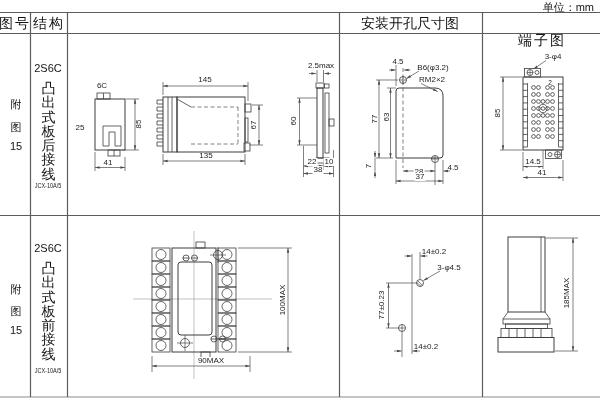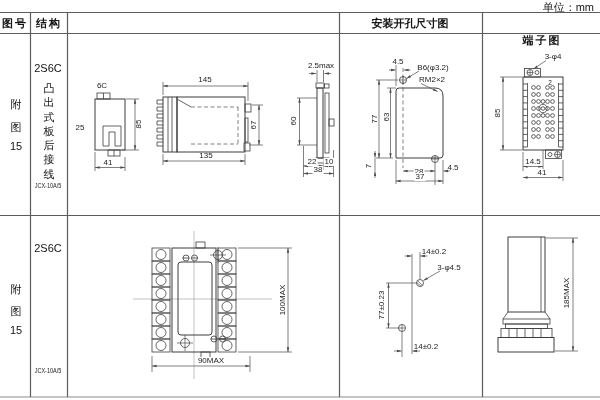--- a/index.html
+++ b/index.html
@@ -2,27 +2,27 @@
 <html><head>
 <meta charset="utf-8">
 <style>
   html,body{margin:0;padding:0;background:#fff;}
   #app{position:relative;width:600px;height:400px;background:#ffffff;overflow:hidden;
        font-family:"Liberation Sans","DejaVu Sans",sans-serif;color:#1e1e1e;}
   .lbl{position:absolute;transform:translate(-50%,-50%);font-size:8px;line-height:1;
        white-space:nowrap;color:#1c1c1c;}
   .lbl.rot{transform:translate(-50%,-50%) rotate(-90deg);}
   .lbl.bg{background:#fff;padding:0 1px;}
-  .hdr{font-size:11px;color:#141414;font-weight:bold;}
+  .hdr{font-size:14px;color:#141414;}
   .ls2{letter-spacing:2px;}
   .ls7{letter-spacing:7px;}
   .cjk{font-size:11px;color:#141414;}
   .small{font-size:6.5px;}
   .sub{font-size:6.5px;transform:translate(-50%,-50%) scaleX(.85);}
-  .vblock{position:absolute;width:13px;font-size:11px;line-height:14.3px;text-align:right;
+  .vblock{position:absolute;width:13px;font-size:14px;line-height:14.3px;text-align:center;
           word-break:break-all;color:#141414;transform:translateX(-50%);}
   .unit{position:absolute;top:0;right:6px;font-size:11px;color:#141414;}
   svg{position:absolute;left:0;top:0;}
   .grid{stroke:#5c5c5c;stroke-width:1.2;}
   .gridl{stroke:#8a8a8a;stroke-width:1;}
   .ol{fill:none;stroke:#3d3d3d;stroke-width:1;}
   .ol2{fill:none;stroke:#3d3d3d;stroke-width:.8;}
   .dim{fill:none;stroke:#4a4a4a;stroke-width:.7;}
   .dsh{fill:none;stroke:#4a4a4a;stroke-width:.7;stroke-dasharray:4 2.5;}
   .cl{stroke:#999;stroke-width:.6;}
@@ -301,20 +301,21 @@
   <span class="lbl" style="left:553px;top:57px">3-φ4</span>
   <span class="lbl small" style="left:550px;top:83px">2</span>
   <span class="lbl rot" style="left:498px;top:113px">85</span>
   <span class="lbl bg" style="left:533px;top:162px">14.5</span>
   <span class="lbl bg" style="left:542px;top:173px">41</span>
 
   <span class="lbl cjk" style="left:16px;top:289px">附</span>
   <span class="lbl cjk" style="left:16px;top:311px">图</span>
   <span class="lbl cjk" style="left:16px;top:330px">15</span>
   <span class="lbl cjk" style="left:48px;top:248px">2S6C</span>
+  <div class="vblock" style="left:48px;top:261px">凸出式板前接线</div>
   <span class="lbl sub" style="left:48px;top:371px">JCX-10A/5</span>
 
   <span class="lbl rot" style="left:283px;top:300px">100MAX</span>
   <span class="lbl bg" style="left:211px;top:361px">90MAX</span>
   <span class="lbl" style="left:434px;top:252px">14±0.2</span>
   <span class="lbl" style="left:449px;top:268px">3-φ4.5</span>
   <span class="lbl rot" style="left:382px;top:305px">77±0.23</span>
   <span class="lbl" style="left:426px;top:347px">14±0.2</span>
   <span class="lbl rot" style="left:567px;top:293px">185MAX</span>
 

